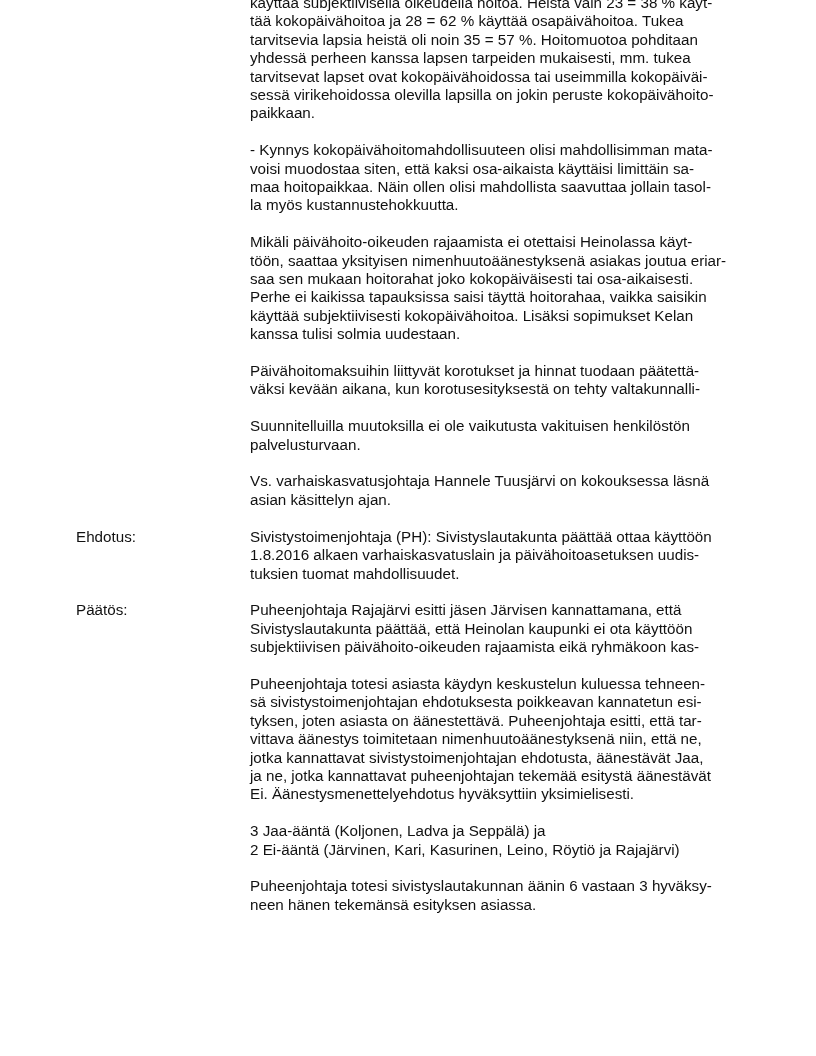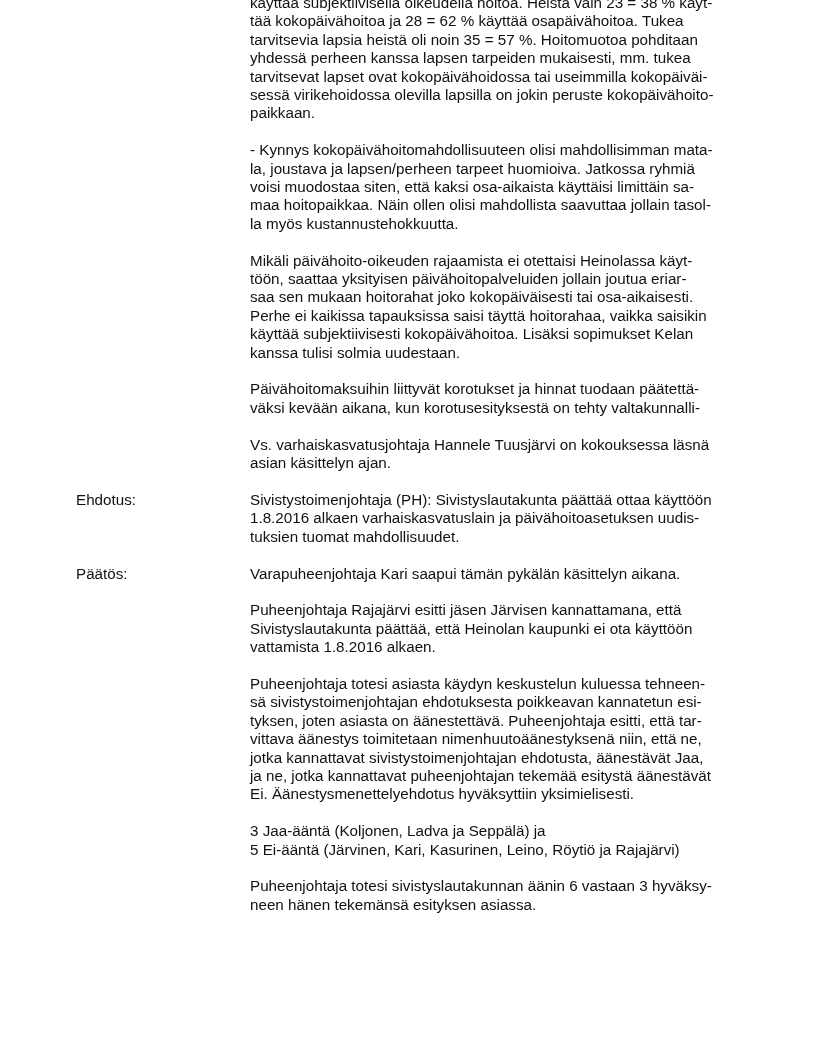--- a/index.html
+++ b/index.html
@@ -23,36 +23,39 @@
         <span class="line">käyttää subjektiivisella oikeudella hoitoa. Heistä vain 23 = 38 % käyt-</span>
         <span class="line">tää kokopäivähoitoa ja 28 = 62 % käyttää osapäivähoitoa. Tukea</span>
         <span class="line">tarvitsevia lapsia heistä oli noin 35 = 57 %.  Hoitomuotoa pohditaan</span>
         <span class="line">yhdessä perheen kanssa lapsen tarpeiden mukaisesti, mm. tukea</span>
         <span class="line">tarvitsevat lapset ovat kokopäivähoidossa tai useimmilla kokopäiväi-</span>
         <span class="line">sessä virikehoidossa olevilla lapsilla on jokin peruste kokopäivähoito-</span>
         <span class="line">paikkaan.</span>
       </p>
       <p class="para">
         <span class="line">- Kynnys kokopäivähoitomahdollisuuteen olisi mahdollisimman mata-</span>
-        <span class="line">la, joustava ja lapsen/perheen tarpeet huomioiva. Jatkossa ryhmiä</span>
         <span class="line">voisi muodostaa siten, että kaksi osa-aikaista käyttäisi limittäin sa-</span>
         <span class="line">maa hoitopaikkaa. Näin ollen olisi mahdollista saavuttaa jollain tasol-</span>
         <span class="line">la myös kustannustehokkuutta.</span>
       </p>
       <p class="para">
         <span class="line">Mikäli päivähoito-oikeuden rajaamista ei otettaisi Heinolassa käyt-</span>
-        <span class="line">töön, saattaa yksityisen päivähoitopalveluiden jollain joutua eriar-</span>
+        <span class="line">töön, saattaa yksityisen nimenhuutoäänestyksenä asiakas joutua eriar-</span>
         <span class="line">saa sen mukaan hoitorahat joko kokopäiväisesti tai osa-aikaisesti.</span>
         <span class="line">Perhe ei kaikissa tapauksissa saisi täyttä hoitorahaa, vaikka saisikin</span>
         <span class="line">käyttää subjektiivisesti kokopäivähoitoa. Lisäksi sopimukset Kelan</span>
         <span class="line">kanssa tulisi solmia uudestaan.</span>
       </p>
       <p class="para">
         <span class="line">Päivähoitomaksuihin liittyvät korotukset ja hinnat tuodaan päätettä-</span>
         <span class="line">väksi kevään aikana, kun korotusesityksestä on tehty valtakunnalli-</span>
+      </p>
+      <p class="para">
+        <span class="line">Suunnitelluilla muutoksilla ei ole vaikutusta vakituisen henkilöstön</span>
+        <span class="line">palvelusturvaan.</span>
       </p>
       <p class="para">
         <span class="line">Vs. varhaiskasvatusjohtaja Hannele Tuusjärvi on kokouksessa läsnä</span>
         <span class="line">asian käsittelyn ajan.</span>
       </p>
     </div>
   </div>
 
   <div class="row">
     <div class="label">Ehdotus:</div>
@@ -62,39 +65,36 @@
         <span class="line">1.8.2016 alkaen varhaiskasvatuslain ja päivähoitoasetuksen uudis-</span>
         <span class="line">tuksien tuomat mahdollisuudet.</span>
       </p>
     </div>
   </div>
 
   <div class="row">
     <div class="label">Päätös:</div>
     <div class="body">
       <p class="para">
-        <span class="line">Varapuheenjohtaja Kari saapui tämän pykälän käsittelyn aikana.</span>
-      </p>
-      <p class="para">
         <span class="line">Puheenjohtaja Rajajärvi esitti jäsen Järvisen kannattamana, että</span>
         <span class="line">Sivistyslautakunta päättää, että Heinolan kaupunki ei ota käyttöön</span>
-        <span class="line">vattamista 1.8.2016 alkaen.</span>
+        <span class="line">subjektiivisen päivähoito-oikeuden rajaamista eikä ryhmäkoon kas-</span>
       </p>
       <p class="para">
         <span class="line">Puheenjohtaja totesi asiasta käydyn keskustelun kuluessa tehneen-</span>
         <span class="line">sä sivistystoimenjohtajan ehdotuksesta poikkeavan kannatetun esi-</span>
         <span class="line">tyksen, joten asiasta on äänestettävä. Puheenjohtaja esitti, että tar-</span>
         <span class="line">vittava äänestys toimitetaan nimenhuutoäänestyksenä niin, että ne,</span>
         <span class="line">jotka kannattavat sivistystoimenjohtajan ehdotusta, äänestävät Jaa,</span>
         <span class="line">ja ne, jotka kannattavat puheenjohtajan tekemää esitystä äänestävät</span>
         <span class="line">Ei. Äänestysmenettelyehdotus hyväksyttiin yksimielisesti.</span>
       </p>
       <p class="para">
         <span class="line">3 Jaa-ääntä (Koljonen, Ladva ja Seppälä) ja</span>
-        <span class="line">5 Ei-ääntä (Järvinen, Kari, Kasurinen, Leino, Röytiö ja Rajajärvi)</span>
+        <span class="line">2 Ei-ääntä (Järvinen, Kari, Kasurinen, Leino, Röytiö ja Rajajärvi)</span>
       </p>
       <p class="para">
         <span class="line">Puheenjohtaja totesi sivistyslautakunnan äänin 6 vastaan 3 hyväksy-</span>
         <span class="line">neen hänen tekemänsä esityksen asiassa.</span>
       </p>
     </div>
   </div>
 
 </div>
 

